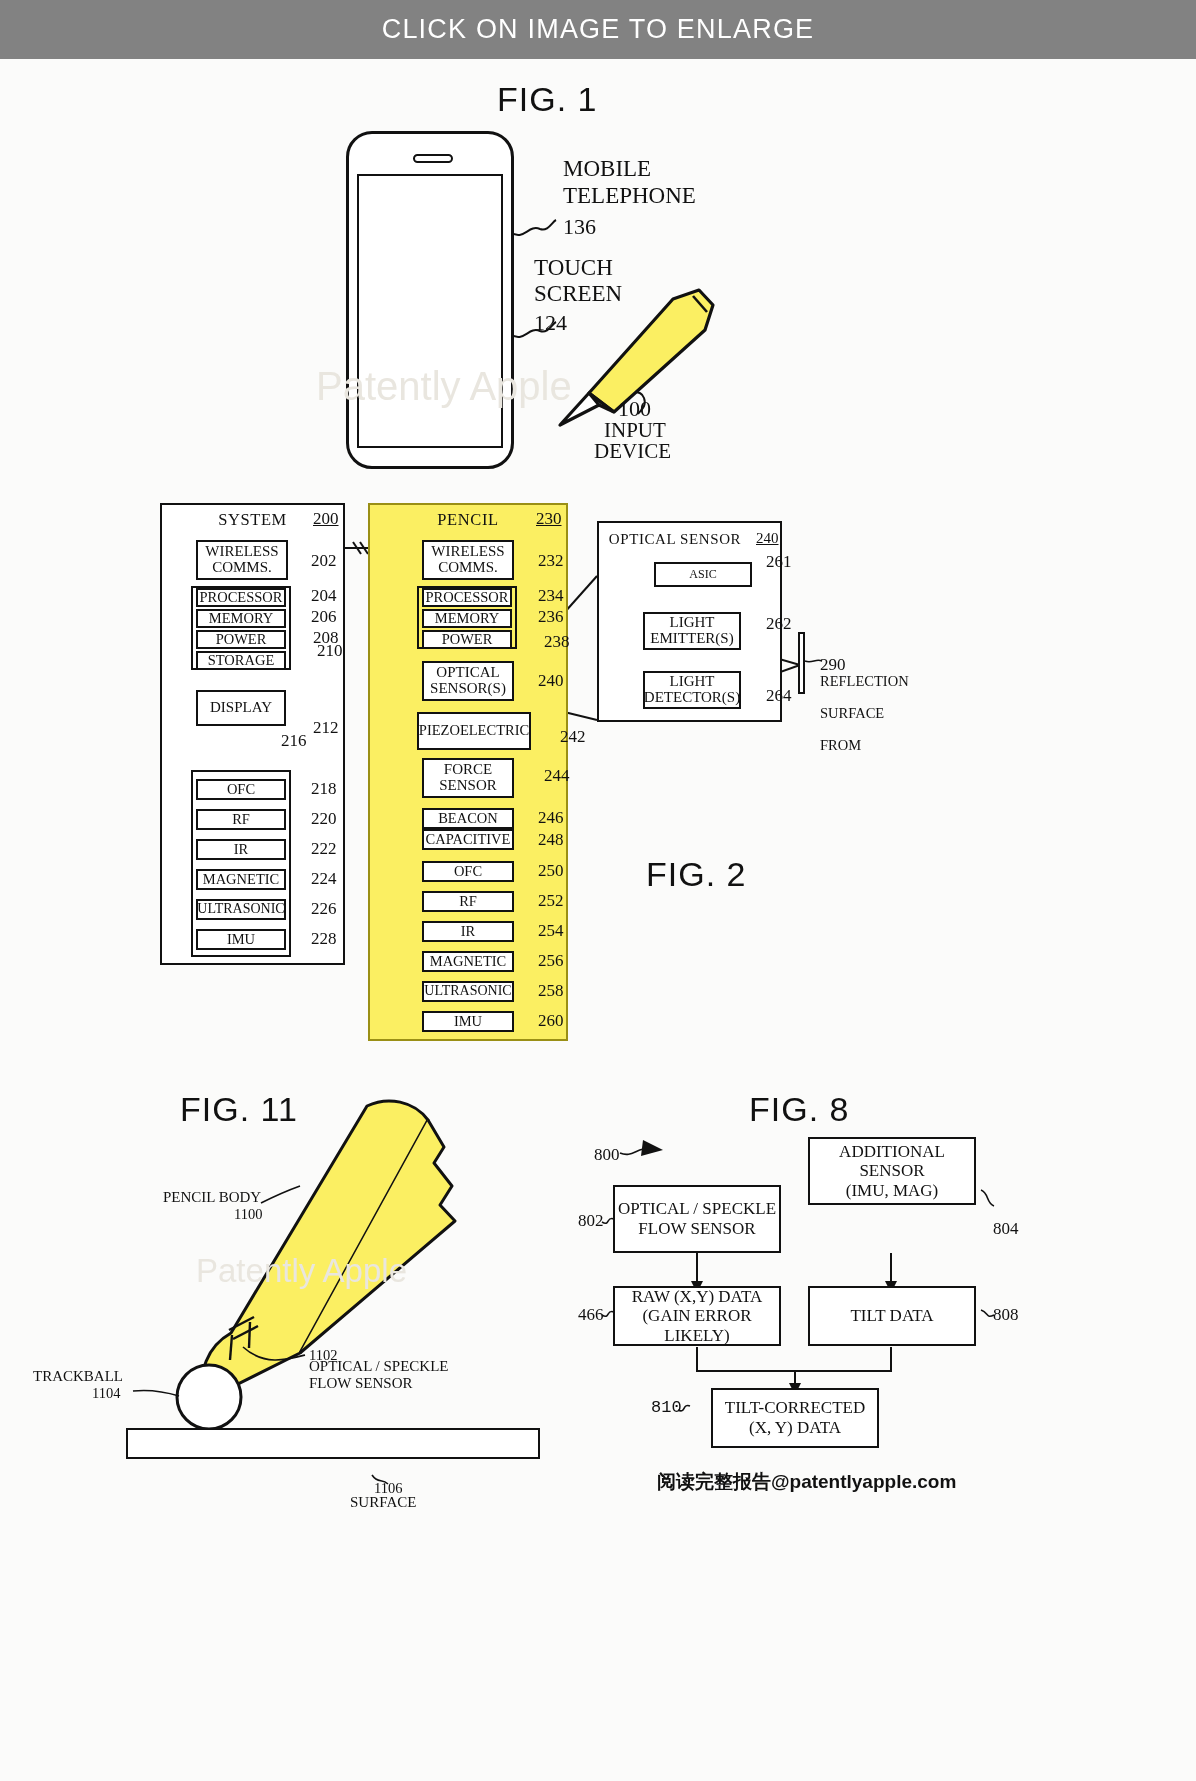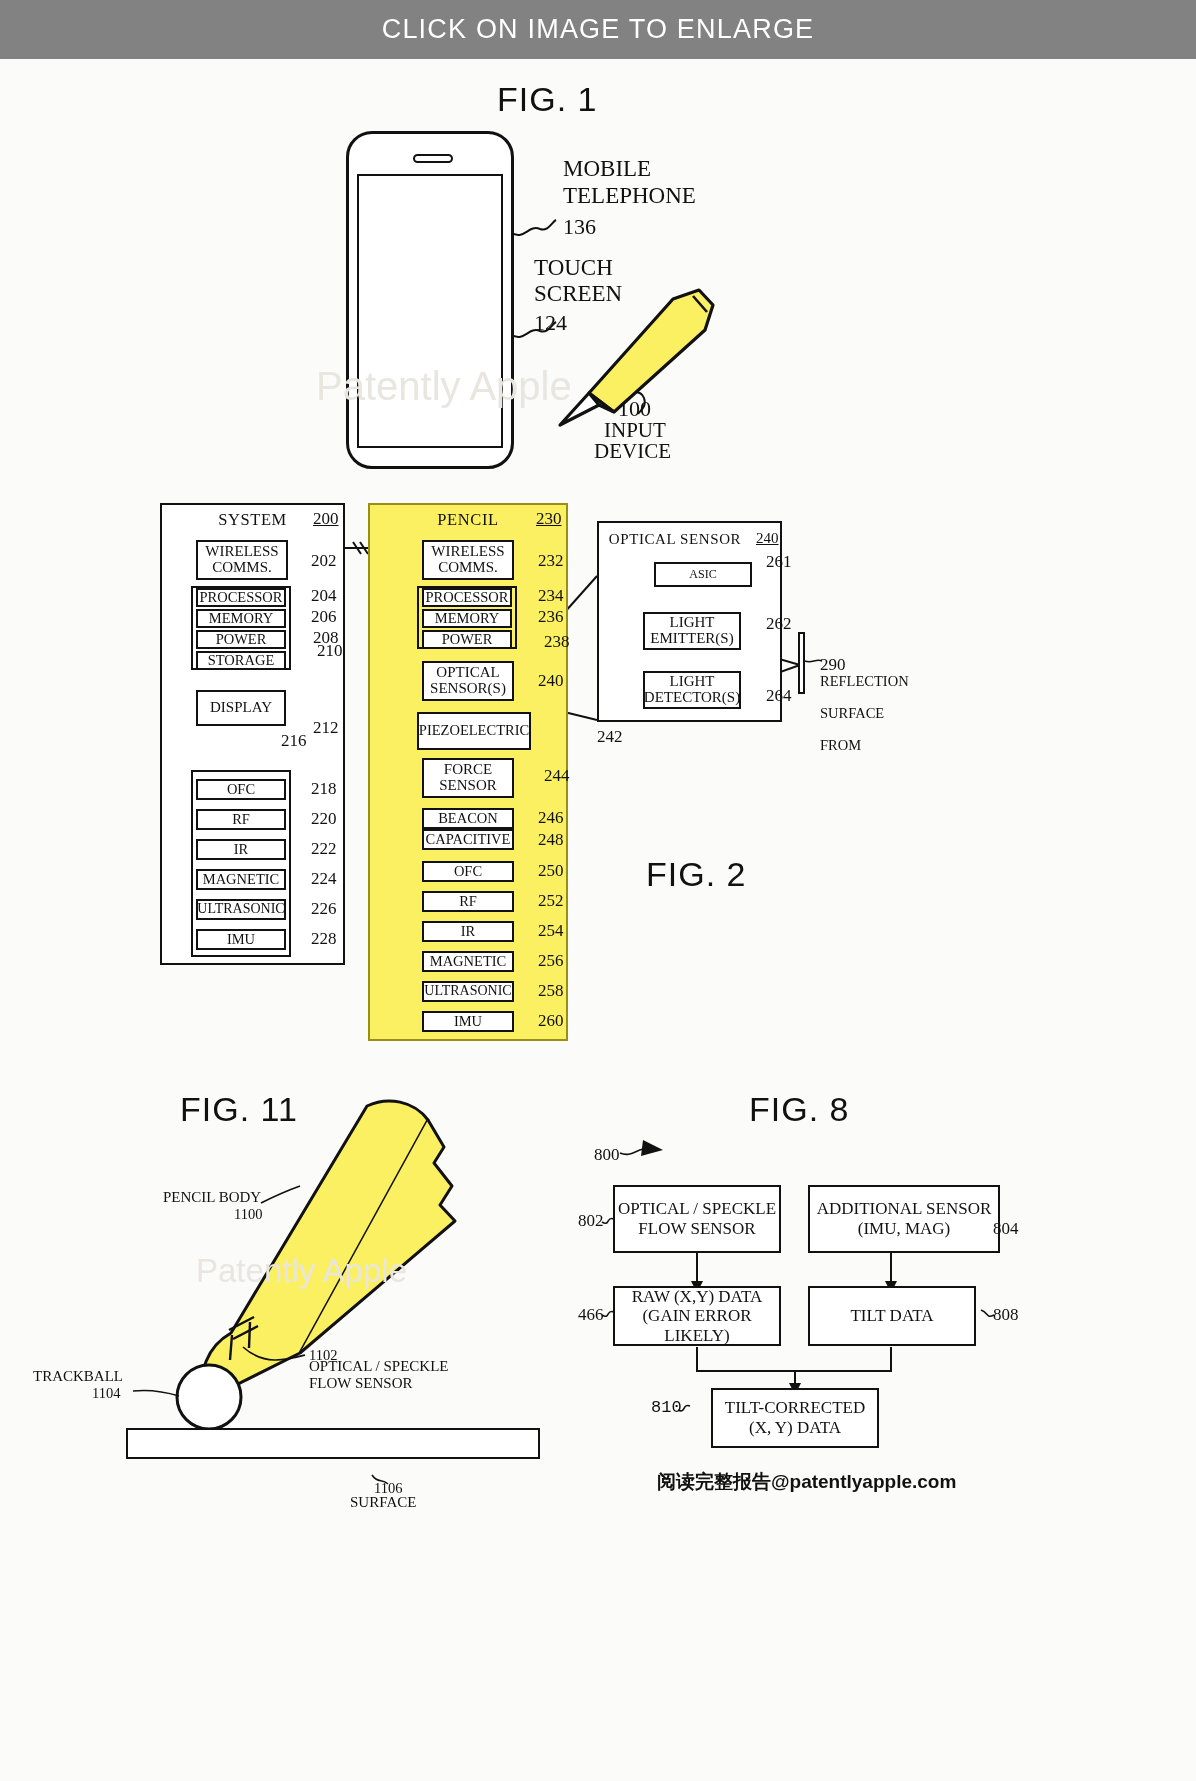--- a/index.html
+++ b/index.html
@@ -444,21 +444,21 @@
   <div>
     <div>OPTICAL</div>
     <div>SENSOR(S)</div>
   </div>
 </div>
 <div class="abs refnum" style="left:538px; top:671px;">240</div>
 
 <div class="abs blockbox" style="left:417px; top:712px; width:114px; height:38px; font-size:14.5px;">
   <span>PIEZOELECTRIC</span>
 </div>
-<div class="abs refnum" style="left:560px; top:727px;margin-left:37px;">242</div>
+<div class="abs refnum" style="left:560px; top:727px;">242</div>
 
 <div class="abs blockbox" style="left:422px; top:758px; width:92px; height:40px; font-size:15px;">
   <div>
     <div>FORCE</div>
     <div>SENSOR</div>
   </div>
 </div>
 <div class="abs refnum" style="left:544px; top:766px;">244</div>
 
 <div class="abs blockbox" style="left:422px; top:808px; width:92px; height:21px; font-size:14.5px;">
@@ -555,21 +555,21 @@
 <div class="abs refnum" style="left:594px; top:1145px;">800</div>
 
 <div class="abs flowbox" style="left:613px; top:1185px; width:168px; height:68px;">
   <div>
     <div>OPTICAL / SPECKLE</div>
     <div>FLOW SENSOR</div>
   </div>
 </div>
 <div class="abs refnum" style="left:578px; top:1211px;">802</div>
 
-<div class="abs flowbox" style="left:808px; top:1185px; width:192px; height:68px;">
+<div class="abs flowbox" style="left:808px; top:1137px; width:168px; height:68px;justify-content:flex-end;">
   <div>
     <div>ADDITIONAL SENSOR</div>
     <div>(IMU, MAG)</div>
   </div>
 </div>
 <div class="abs refnum" style="left:993px; top:1199px;margin-top:20px;">804</div>
 
 <div class="abs flowbox" style="left:613px; top:1286px; width:168px; height:60px;">
   <div>
     <div>RAW (X,Y) DATA</div>

